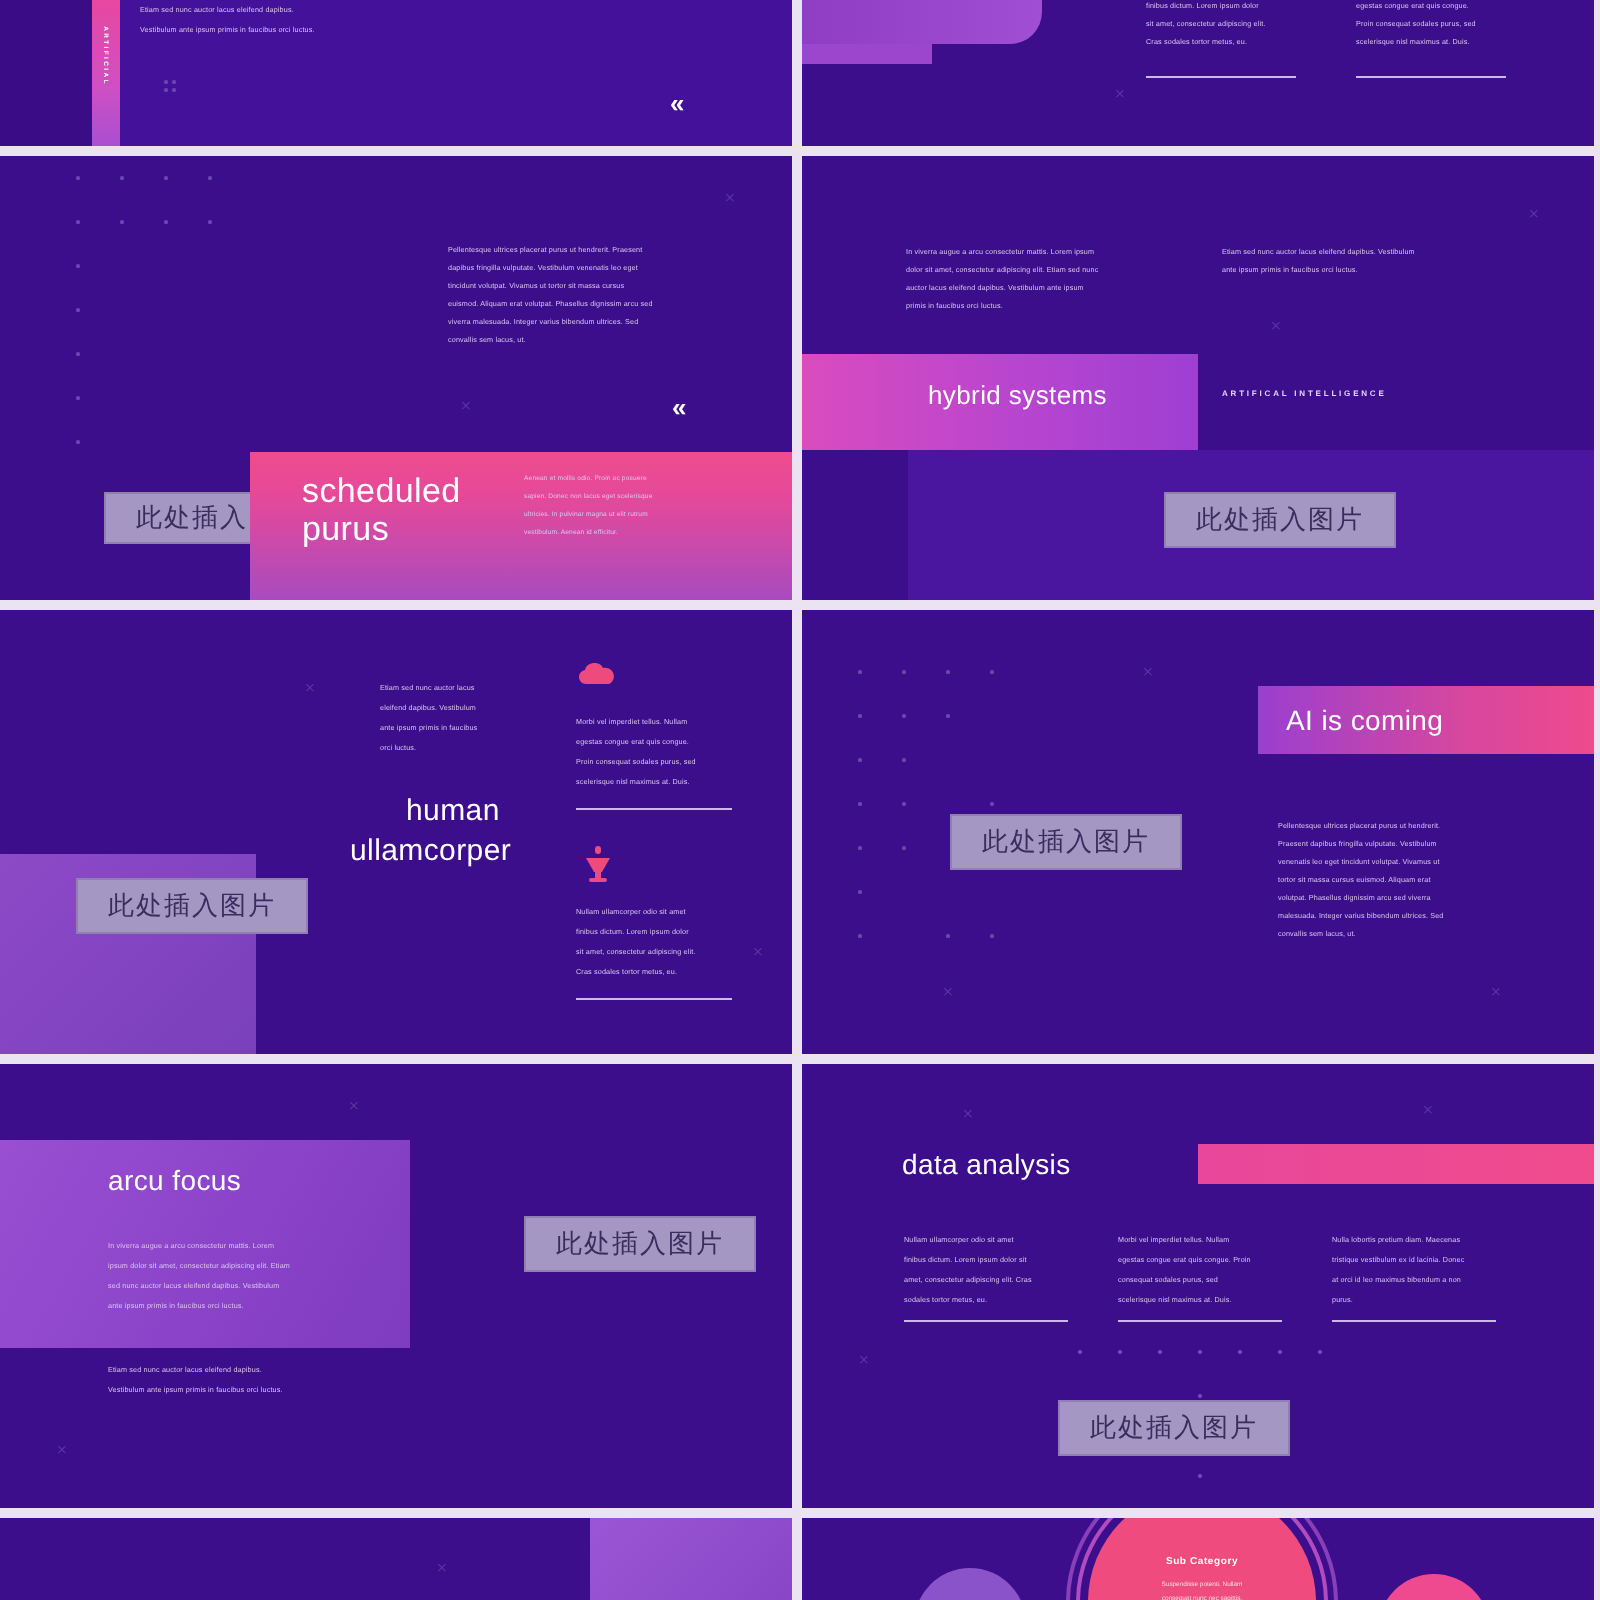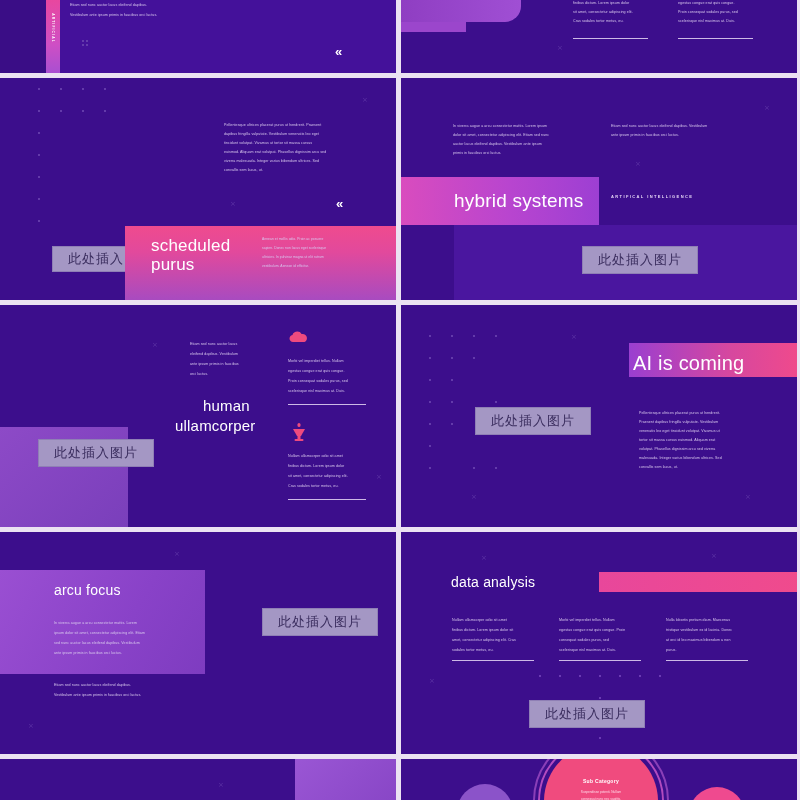--- a/index.html
+++ b/index.html
@@ -241,21 +241,21 @@
       <div class="body-txt" style="left:52px; top:45px; width:125px;">In viverra augue a arcu consectetur mattis. Lorem ipsum</div>
       <div class="body-txt" style="left:52px; top:54px; width:125px;">dolor sit amet, consectetur adipiscing elit. Etiam sed nunc</div>
       <div class="body-txt" style="left:52px; top:63px; width:125px;">auctor lacus eleifend dapibus. Vestibulum ante ipsum</div>
       <div class="body-txt" style="left:52px; top:72px; width:125px;">primis in faucibus orci luctus.</div>
 
       <div class="body-txt" style="left:210px; top:45px; width:130px;">Etiam sed nunc auctor lacus eleifend dapibus. Vestibulum</div>
       <div class="body-txt" style="left:210px; top:54px; width:130px;">ante ipsum primis in faucibus orci luctus.</div>
 
       <div class="s4-lowerblock"></div>
       <div class="s4-banner"></div>
-      <div class="title-lg" style="left:53px; top:112px; font-size:19px;">hybrid systems</div>
+      <div class="title-lg" style="left:63px; top:112px; font-size:13px;">hybrid systems</div>
       <div class="eyebrow" style="left:210px; top:116px;">ARTIFICAL INTELLIGENCE</div>
       <div class="img-ph" style="left:181px; top:168px; width:116px; height:28px;">此处插入图片</div>
     </div>
   </div>
 
   <div class="row r3">
 
     <div class="slide">
       <div class="s5-img-bg"></div>
       <div class="xmark" style="left:152px; top:36px;">⨯</div>
@@ -312,21 +312,21 @@
         <i style="left:0;top:110px"></i>
         <i style="left:0;top:132px"></i>
           <i style="left:44px;top:132px"></i>
           <i style="left:66px;top:132px"></i>
       </div>
       <div class="xmark" style="left:170px; top:28px;">⨯</div>
       <div class="xmark" style="left:70px; top:188px;">⨯</div>
       <div class="xmark" style="left:344px; top:188px;">⨯</div>
 
       <div class="s6-banner"></div>
-      <div class="title-lg" style="left:232px; top:47px; font-size:20px;">AI is coming</div>
+      <div class="title-lg" style="left:242px; top:47px; font-size:14px;">AI is coming</div>
 
       <div class="img-ph" style="left:74px; top:102px; width:116px; height:28px;">此处插入图片</div>
 
       <div class="body-txt" style="left:238px; top:105px; width:110px;">Pellentesque ultrices placerat purus ut hendrerit.</div>
       <div class="body-txt" style="left:238px; top:114px; width:110px;">Praesent dapibus fringilla vulputate. Vestibulum</div>
       <div class="body-txt" style="left:238px; top:123px; width:110px;">venenatis leo eget tincidunt volutpat. Vivamus ut</div>
       <div class="body-txt" style="left:238px; top:132px; width:110px;">tortor sit massa cursus euismod. Aliquam erat</div>
       <div class="body-txt" style="left:238px; top:141px; width:110px;">volutpat. Phasellus dignissim arcu sed viverra</div>
       <div class="body-txt" style="left:238px; top:150px; width:110px;">malesuada. Integer varius bibendum ultrices. Sed</div>
       <div class="body-txt" style="left:238px; top:159px; width:110px;">convallis sem lacus, ut.</div>

